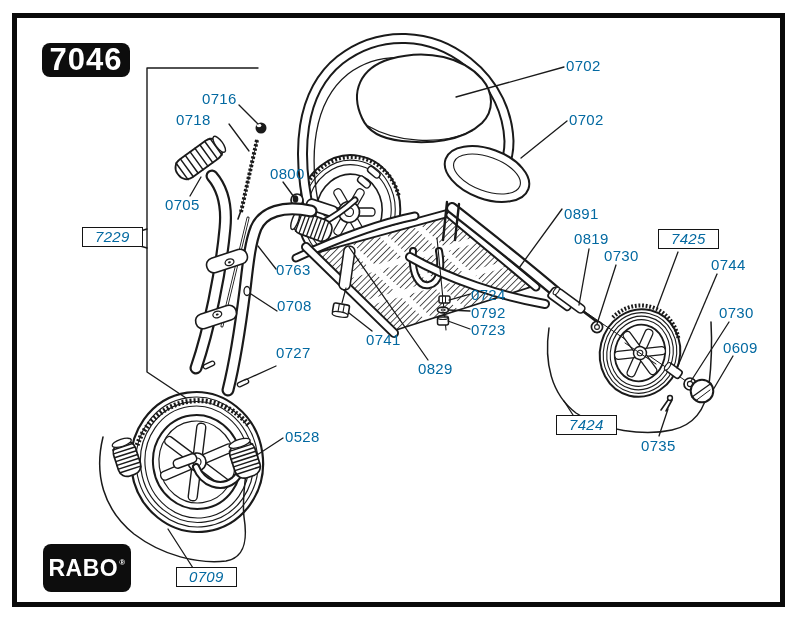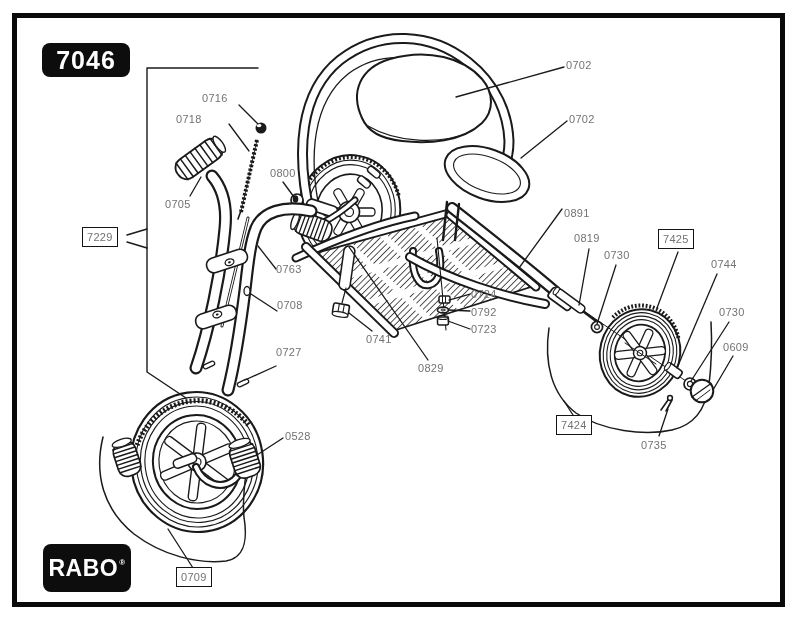--- a/index.html
+++ b/index.html
@@ -1,26 +1,26 @@
 <!DOCTYPE html>
 <html><head>
 <meta charset="utf-8">
 <style>
   html,body{margin:0;padding:0;background:#e8e8e8;}
   .stage{position:relative;width:800px;height:626px;background:#ffffff;overflow:hidden;
          font-family:"Liberation Sans",sans-serif;}
   .page-border{position:absolute;left:12px;top:13px;width:773px;height:594px;
                border:5px solid #0a0a0a;box-sizing:border-box;pointer-events:none;}
   svg.draw{position:absolute;left:0;top:0;}
-  .lbl{position:absolute;font-size:11px;line-height:19px;color:#737373;
+  .lbl{position:absolute;font-size:15px;line-height:19px;color:#0369a1;
        letter-spacing:.3px;white-space:nowrap;}
-  .lbl.boxed{border:1.6px solid #141414;background:#fff;padding:0 4px;line-height:18px;}
+  .lbl.boxed{border:1.6px solid #141414;background:#fff;padding:0 12px;line-height:18px;font-style:italic;}
   .badge{position:absolute;background:#0d0d0d;color:#fff;border-radius:8px;
          display:flex;align-items:center;justify-content:center;font-weight:bold;}
-  .badge.model{left:42px;top:43px;width:88px;height:34px;font-size:25px;letter-spacing:1px;}
+  .badge.model{left:42px;top:43px;width:88px;height:34px;font-size:31px;letter-spacing:1px;}
   .badge.brand{left:43px;top:544px;width:88px;height:48px;font-size:23px;letter-spacing:.5px;}
   .badge.brand sup{font-size:8px;margin-left:1px;margin-top:-12px;}
 </style>
 </head>
 <body>
 
 <div class="stage">
 
   <svg class="draw" width="800" height="626" viewBox="0 0 800 626" stroke-linecap="round" stroke-linejoin="round">
     <defs>

